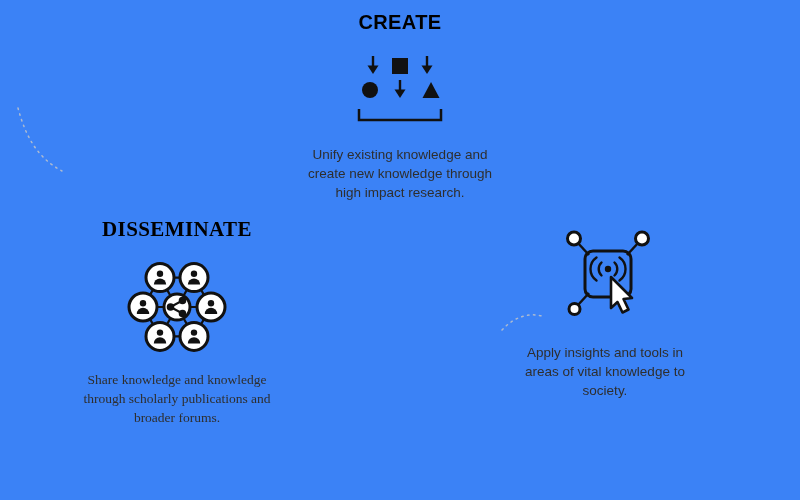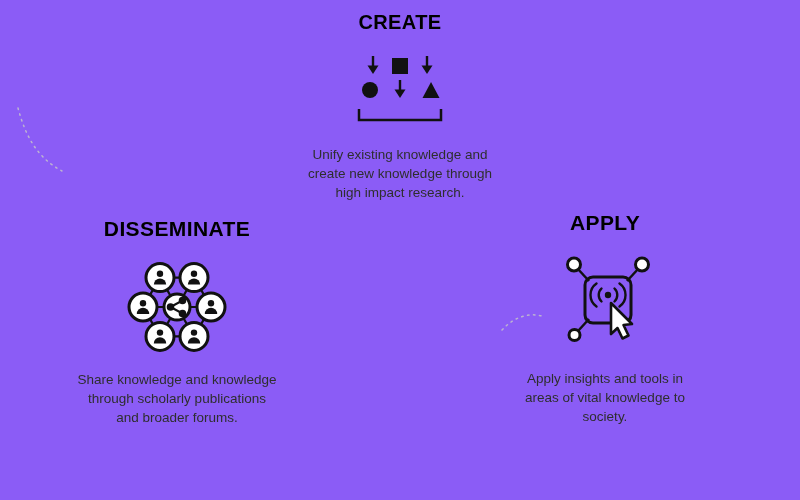--- a/index.html
+++ b/index.html
@@ -1,20 +1,20 @@
 <!DOCTYPE html>
 <html><head>
 <meta charset="utf-8">
 <style>
   html, body { margin: 0; padding: 0; background: #ffffff; }
   .canvas {
     position: relative;
     width: 800px;
     height: 500px;
-    background: #8b5cf6;
+    background: #3b82f6;
     overflow: hidden;
     font-family: "Liberation Sans", sans-serif;
     color: #111111;
   }
   .section { position: absolute; text-align: center; }
   .section-title {
     font-weight: 700;
     font-size: 20px;
     line-height: 25px;
     letter-spacing: 0.4px;
@@ -24,21 +24,21 @@
   .section-desc {
     font-size: 13.5px;
     line-height: 19px;
     color: #2e2e2e;
     margin: 8px auto;
   }
   #create-section      { left: 300px; top: 10px;  width: 200px; }
   #create-section .section-icon { margin-top: 19px; }
   #create-section .section-desc { margin-top: 19px; width: 196px; }
 
-  #disseminate-section { left: 77px;  top: 216px; width: 200px; }
+  #disseminate-section { left: 77px;  top: 216px; width: 200px; font-family: Liberation Serif, serif; }
   #disseminate-section .section-title { font-size: 21px; line-height: 26px; }
   #disseminate-section .section-icon { margin-top: 15px; }
   #disseminate-section .section-desc { margin-top: 9px; width: 200px; }
 
   #apply-section       { left: 510px; top: 210px; width: 190px; }
   #apply-section .section-title { font-size: 21px; line-height: 26px; }
   #apply-section .section-icon { margin-top: 17px; }
   #apply-section .section-desc { margin-top: 12px; width: 190px; }
 
   .bg-arrows { position: absolute; left: 0; top: 0; width: 800px; height: 500px; }
@@ -119,21 +119,20 @@
           <circle cx="45.5" cy="50" r="2.8"></circle>
           <circle cx="57.5" cy="43.5" r="2.8"></circle>
           <circle cx="57.5" cy="56.5" r="2.8"></circle>
         </g>
       </svg>
     </div>
     <p class="section-desc">Share knowledge and knowledge through scholarly publications and broader forums.</p>
   </div>
 
   <div class="section" id="apply-section">
-    <div class="section-title">APPLY</div>
     <div class="section-icon">
       <svg width="104" height="104" viewBox="0 0 104 104" aria-hidden="true">
 
         <rect x="32" y="24" width="46" height="46" rx="8" fill="none" stroke="#111111" stroke-width="3"></rect>
 
         <g stroke="#111111" stroke-width="2.5" fill="#ffffff">
           <line x1="36" y1="28" x2="24" y2="15"></line>
           <circle cx="21" cy="11.5" r="6.5" stroke-width="3"></circle>
           <line x1="74" y1="28" x2="86" y2="15"></line>
           <circle cx="89" cy="11.5" r="6.5" stroke-width="3"></circle>

